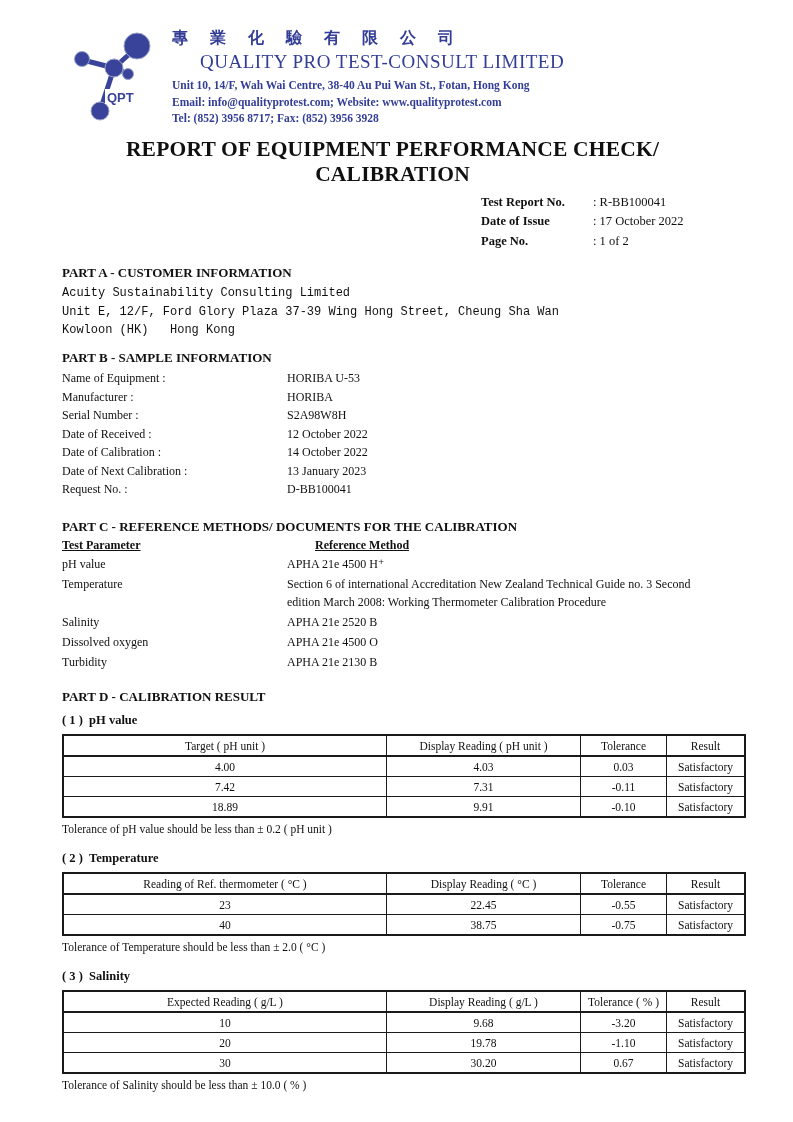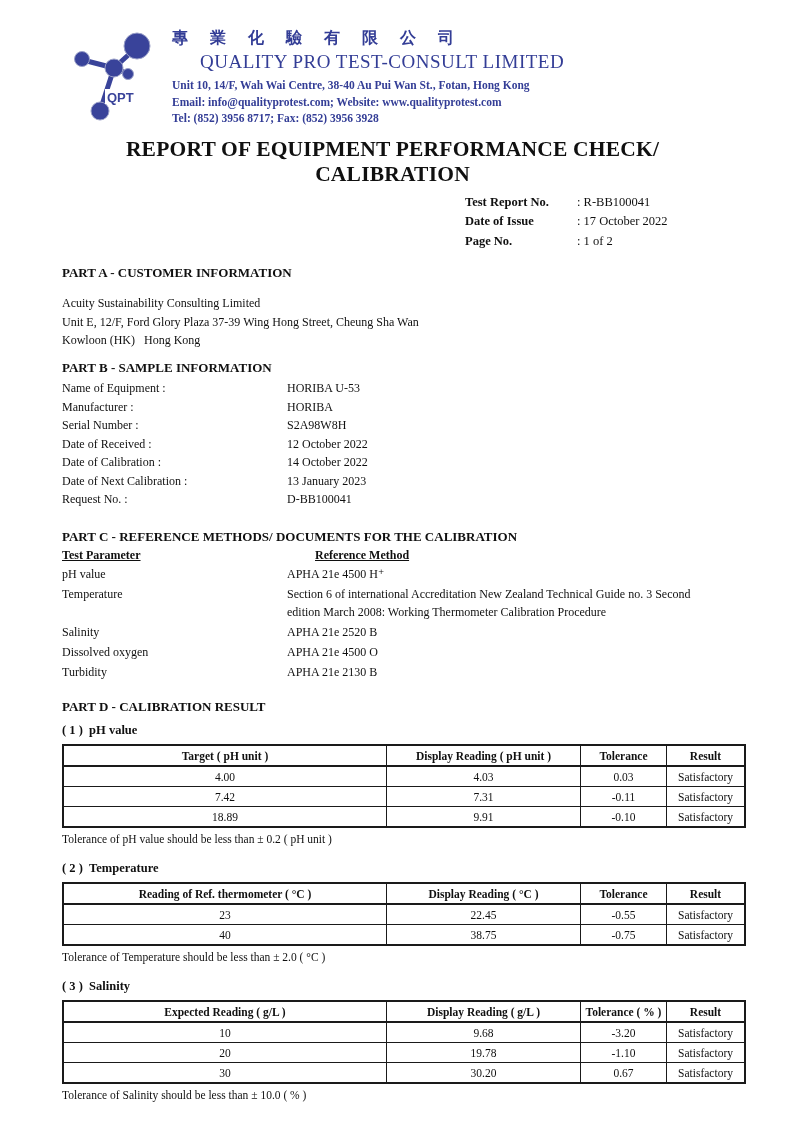--- a/index.html
+++ b/index.html
@@ -18,43 +18,43 @@
   .hdr{display:flex;align-items:flex-start;}
   .hdr-logo{width:100px;height:96px;flex:0 0 auto;}
   .hdr-text{margin-left:10px;color:#333d96;}
   .hdr-cn{font-size:16px;font-weight:bold;letter-spacing:9px;margin-top:2px;font-family:Liberation Serif, serif;}
   .hdr-en{font-size:19px;letter-spacing:0.5px;margin-top:2px;margin-left:28px;}
   .hdr-addr{font-size:11.5px;font-weight:bold;line-height:1.45;margin-top:4px;}
   
   .title{font-size:21.5px;font-weight:bold;text-align:center;margin-top:10px;letter-spacing:0.2px;}
   
   .rinfo{margin-left:403px;margin-top:6px;font-size:12.5px;}
-  .rinfo-row{display:flex;line-height:1.55;}
+  .rinfo-row{display:flex;line-height:1.55;margin-left:16px;}
   .rinfo-label{width:112px;font-weight:bold;}
   .rinfo-value{}
   
   .part-head{font-size:13px;font-weight:bold;margin-top:14px;}
-  .pa-lines{font-size:12px;line-height:1.55;margin-top:13px;}
+  .pa-lines{font-size:12px;line-height:1.55;margin-top:3px;font-family:Liberation Mono, monospace;}
   .kv-row{display:flex;font-size:12px;line-height:1.55;}
   .kv-label{width:225px;flex:0 0 auto;}
   .kv-value{flex:1;}
   .pc-headrow{display:flex;font-size:12px;font-weight:bold;margin-top:3px;gap:28px;}
   .pc-headrow span{text-decoration:underline;}
   .pc-col1{width:225px;flex:0 0 auto;}
   .pc-col2{flex:1;}
   .pc-row{display:flex;font-size:12px;line-height:1.5;margin-top:2px;align-items:flex-start;}
   
   .sec-title{font-size:12.5px;font-weight:bold;margin-top:16px;}
   table.cal{border-collapse:collapse;width:661px;margin-top:6px;table-layout:fixed;}
   table.cal th,table.cal td{
     border:1px solid #1a1a1a;text-align:center;
     font-size:11.5px;padding:2px 2px;height:15px;
   }
   table.cal{border:2px solid #1a1a1a;}
-  table.cal th{font-weight:bold;border-bottom:2px solid #1a1a1a;}
+  table.cal th{font-weight:normal;border-bottom:2px solid #1a1a1a;}
   .c1{width:318px;} .c2{width:189px;} .c3{width:81px;} .c4{width:73px;}
   .footnote{font-size:11.5px;margin-top:5px;}
 </style>
 </head>
 <body>
 
 <div class="page">
 
   <div class="hdr">
     <svg class="hdr-logo" viewBox="0 0 100 96" xmlns="http://www.w3.org/2000/svg">

